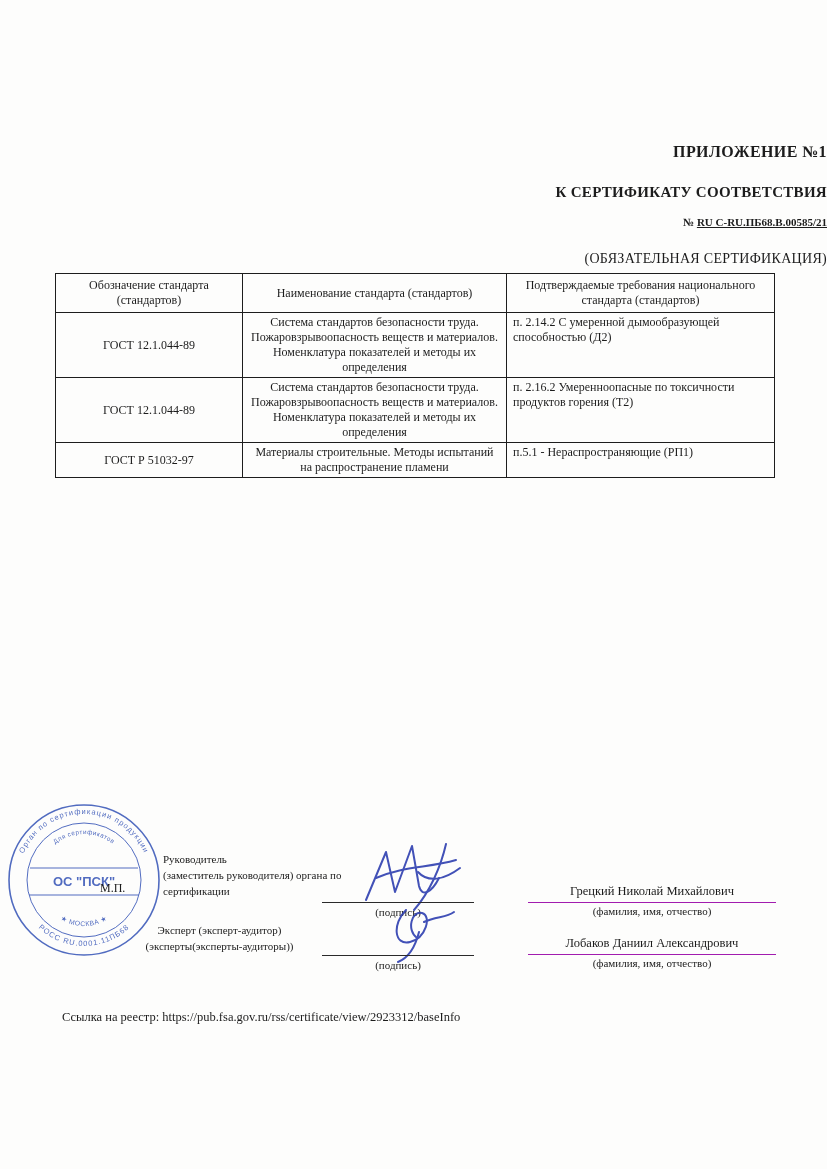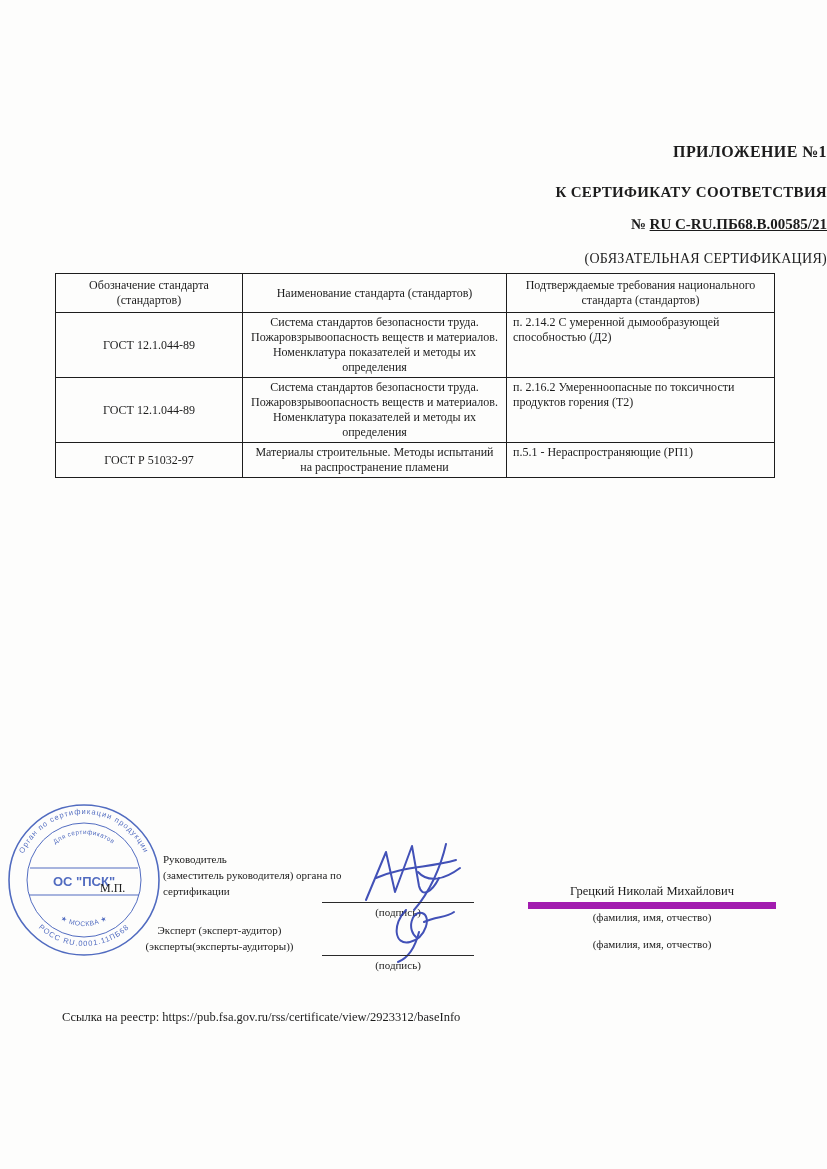--- a/index.html
+++ b/index.html
@@ -7,21 +7,21 @@
   body {
     width:827px; height:1169px; position:relative; overflow:hidden;
     font-family:"Liberation Serif", serif; color:#1c1c1c; background:#fdfdfc;
   }
   .abs { position:absolute; }
 
   
   .title-line { left:0; width:827px; text-align:right; font-weight:bold; }
   .t1 { top:143px; font-size:16px; letter-spacing:0.4px; }
   .t2 { top:184px; font-size:15px; letter-spacing:0.3px; }
-  .t3 { top:216px; font-size:15px; }
+  .t3 { top:216px; font-size:11px; }
   .t3 span { text-decoration:underline; }
   .t4 { top:251px; font-size:14px; font-weight:normal; letter-spacing:0.3px; }
 
   
   table.standards {
     position:absolute; top:273px; left:55px; width:719px;
     border-collapse:collapse; font-size:12px; table-layout:fixed;
   }
   table.standards th, table.standards td {
     border:1px solid #1d1d1d; padding:2px 6px; line-height:1.25;
@@ -32,21 +32,21 @@
   td.c-req { text-align:left; vertical-align:top; }
   tr.row-tall td { height:60px; }
   tr.row-short td { height:32px; }
 
   
   .role-block { font-size:11px; line-height:1.45; white-space:pre-line; }
   .mp { font-size:12px; }
   .sig-line { border-top:1px solid #2a2a2a; }
   .sub-label { font-size:11px; text-align:center; padding-top:2px; }
   .name-block { text-align:center; }
-  .name-block .name { font-size:12.5px; border-bottom:7px solid #a21caf; padding-bottom:3px; }
+  .name-block .name { font-size:12.5px; border-bottom:1px solid #a21caf; padding-bottom:3px; }
 
   
   .footnote { font-size:12.5px; line-height:1.55; }
   svg text { font-family:"Liberation Sans", sans-serif; }
 </style>
 </head>
 <body>
 
 <div class="abs title-line t1">ПРИЛОЖЕНИЕ №1</div>
 <div class="abs title-line t2">К СЕРТИФИКАТУ СООТВЕТСТВИЯ</div>
@@ -150,18 +150,19 @@
       <path d="M33,30 C29,46 22,56 12,60"></path>
       <path d="M38,20 C50,14 60,16 68,10"></path>
     </g>
   </svg>
 </div>
 
 <div class="abs sig-line" style="left:322px; top:955px; width:152px;"></div>
 <div class="abs sub-label" style="left:322px; top:957px; width:152px;">(подпись)</div>
 
 <div class="abs name-block" style="left:528px; top:936px; width:248px;">
+  <div class="name">Лобаков Даниил Александрович</div>
   <div class="sub-label">(фамилия, имя, отчество)</div>
 </div>
 
 <div class="abs footnote" style="left:62px; top:1008px; width:700px;">
   <div>Ссылка на реестр: https://pub.fsa.gov.ru/rss/certificate/view/2923312/baseInfo</div>
 </div>
 
 </body></html>

